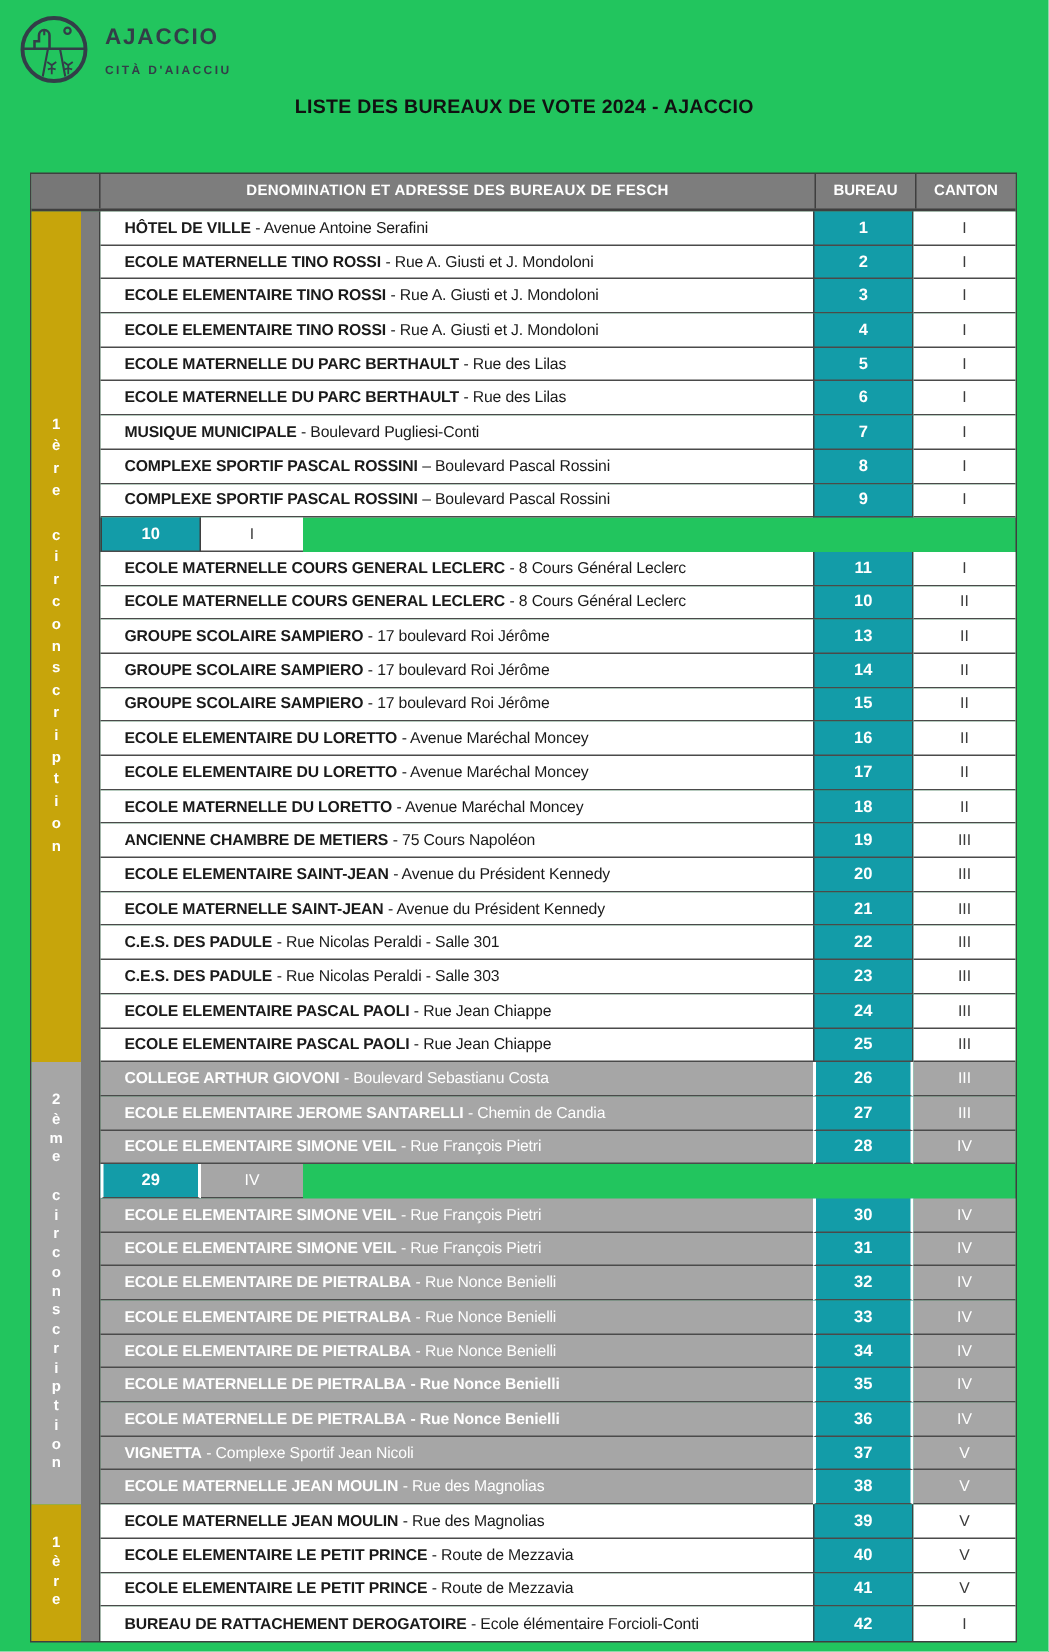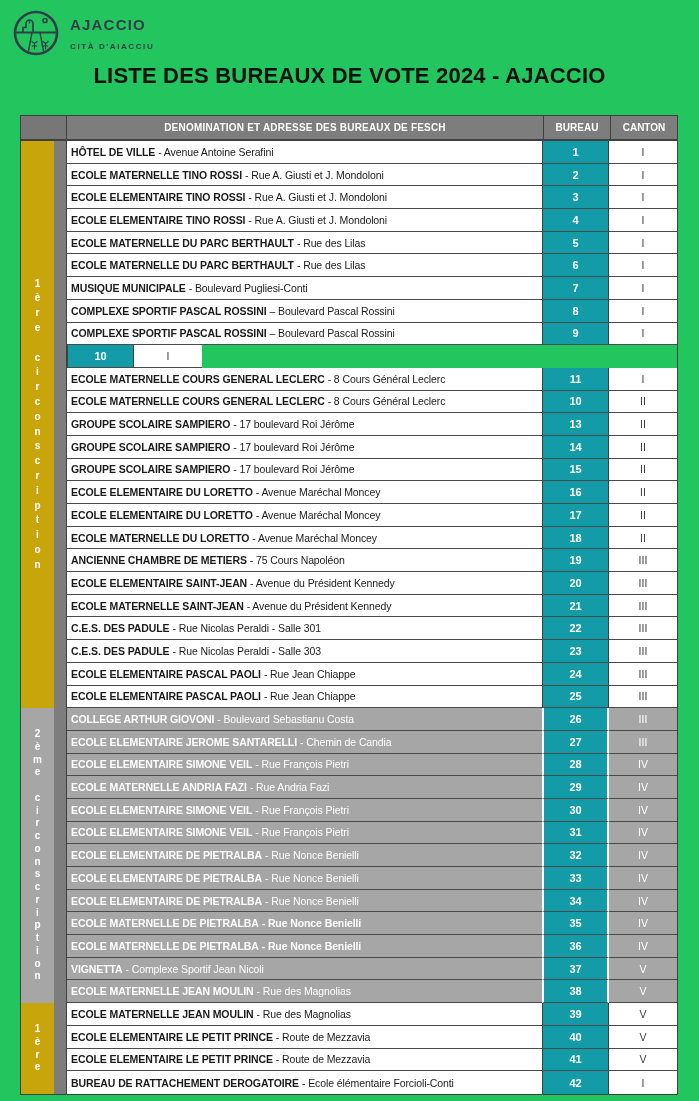--- a/index.html
+++ b/index.html
@@ -10,21 +10,21 @@
   }
   
   .logo { position:absolute; left:12px; top:9px; display:flex; align-items:center; }
   .logo svg { display:block; }
   .logo-text { margin-left:10px; color:#333E48; }
   .logo-title { font-size:15px; font-weight:bold; letter-spacing:1.2px; }
   .logo-subtitle { font-size:8px; font-weight:bold; letter-spacing:1.6px; margin-top:9px; }
   
   .page-title {
     position:absolute; top:63px; left:0; width:100%; text-align:center;
-    font-size:22px; font-weight:bold; color:#111; letter-spacing:0.2px;
+    font-size:13px; font-weight:bold; color:#111; letter-spacing:0.2px;
   }
   
   .votetable {
     position:absolute; left:20px; top:115px; width:658px;
     border:1.5px solid #3F3F3F; font-size:10.5px;
   }
   .thead { display:flex; height:25px; background:#7D7D7D; border-bottom:2px solid #3F3F3F; color:#fff; font-weight:bold; }
   .thead > div { display:flex; align-items:center; justify-content:center; }
   .th-corner { width:46px; border-right:1.5px solid #3F3F3F; background:#777; }
   .th-denom  { width:477px; border-right:1.5px solid #3F3F3F; font-size:10px; letter-spacing:0.2px; }
@@ -33,21 +33,21 @@
   .tbody { display:flex; }
   .sections { width:33px; display:flex; flex-direction:column; }
   .section { display:flex; align-items:center; justify-content:center; }
   .section-label { white-space:pre; text-align:center; color:#fff; font-weight:bold; font-size:10px; }
   .col-spacer { width:13px; background:#7D7D7D; border-right:1px solid #3F3F3F; }
   .rows { flex:1; display:flex; flex-direction:column; }
   .row { display:flex; height:22.69px; }
   .row > div { border-bottom:1px solid #4A4A4A; }
   .row:last-child > div { border-bottom:none; }
   .cell-denom {
-    flex:1; display:flex; align-items:center; padding-left:4px;
+    flex:1; display:flex; align-items:center; padding-left:16px;
     background:#fff; color:#1A1A1A; white-space:nowrap; overflow:hidden; letter-spacing:-0.1px;
   }
   .nm { font-weight:bold; }
   .ad { margin-left:3px; }
   .cell-bureau {
     width:67px; background:#139CA8; color:#fff; font-weight:bold; font-size:11px;
     display:flex; align-items:center; justify-content:center;
     border-left:1px solid #3F3F3F; border-right:1px solid #3F3F3F;
   }
   .cell-canton {
@@ -415,24 +415,20 @@
     <div class="cell-denom">
       <span class="nm">ECOLE ELEMENTAIRE SIMONE VEIL</span>
       <span class="ad">- Rue François Pietri</span>
     </div>
     <div class="cell-bureau">
       <span class="bn">28</span>
     </div>
     <div class="cell-canton">IV</div>
   </div>
           <div class="row row--gray">
-    <div class="cell-denom">
-      <span class="nm">ECOLE MATERNELLE ANDRIA FAZI</span>
-      <span class="ad">- Rue Andria Fazi</span>
-    </div>
     <div class="cell-bureau">
       <span class="bn">29</span>
     </div>
     <div class="cell-canton">IV</div>
   </div>
           <div class="row row--gray">
     <div class="cell-denom">
       <span class="nm">ECOLE ELEMENTAIRE SIMONE VEIL</span>
       <span class="ad">- Rue François Pietri</span>
     </div>

